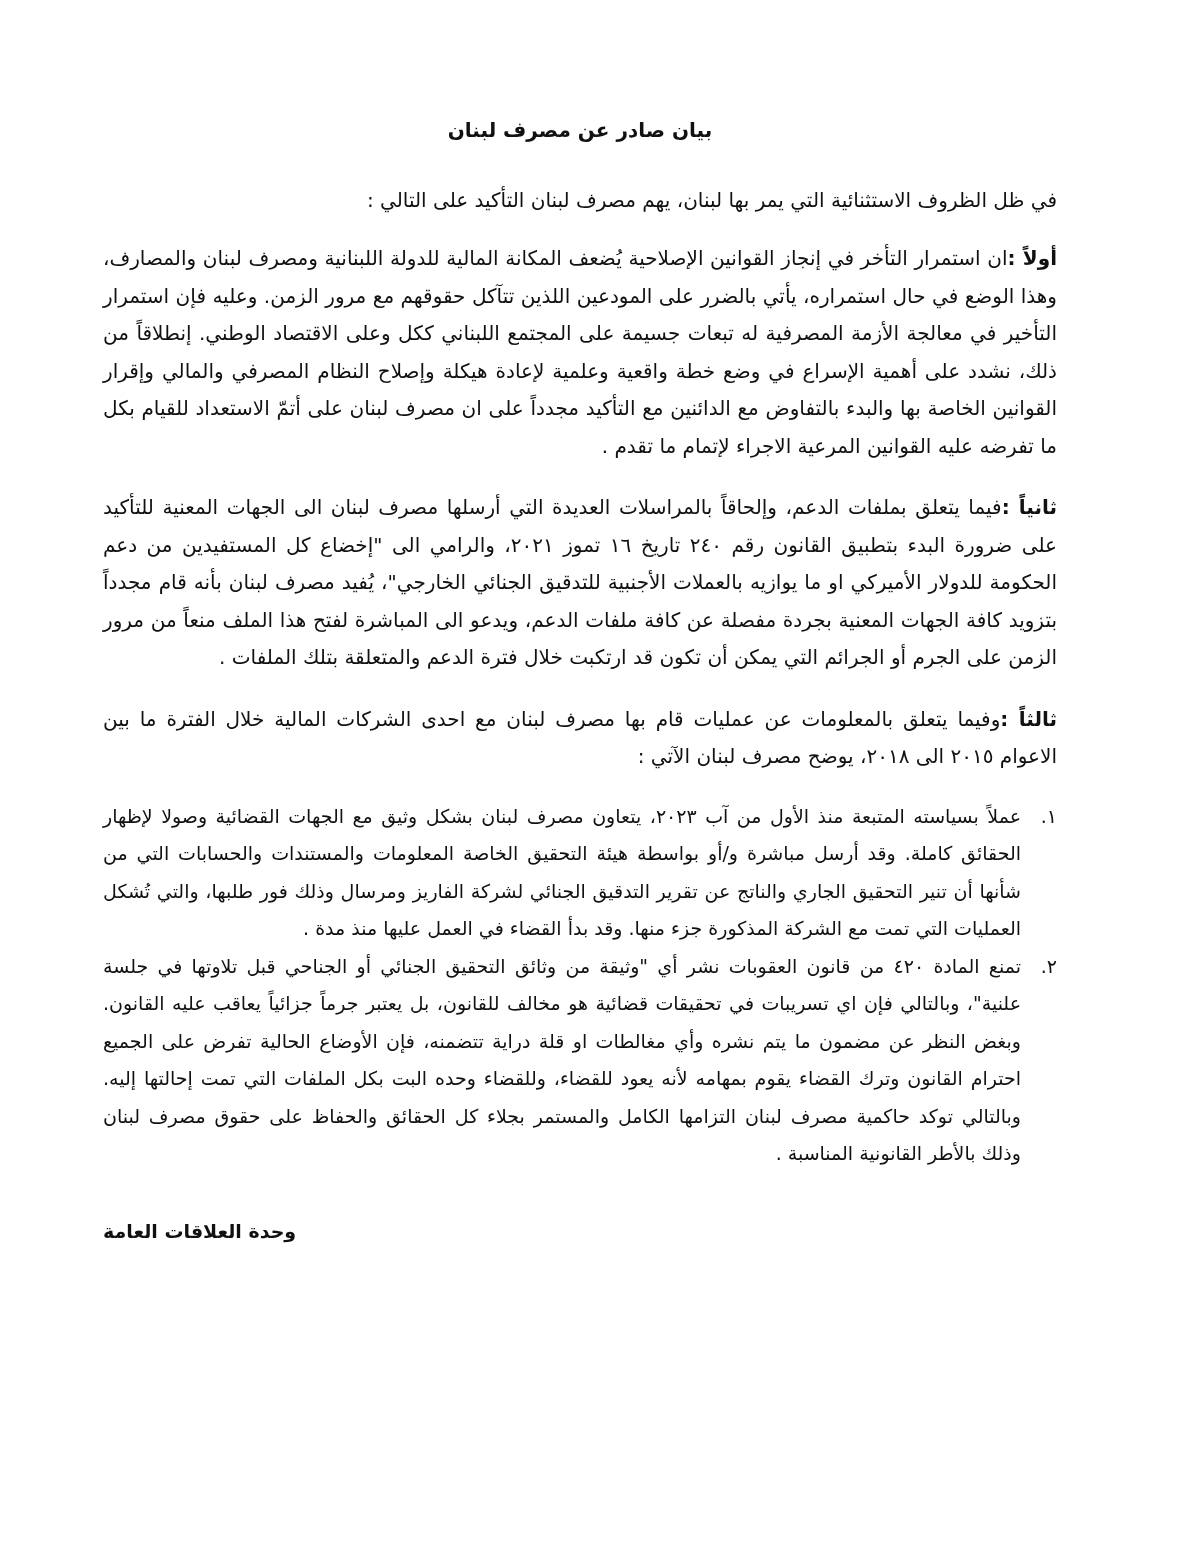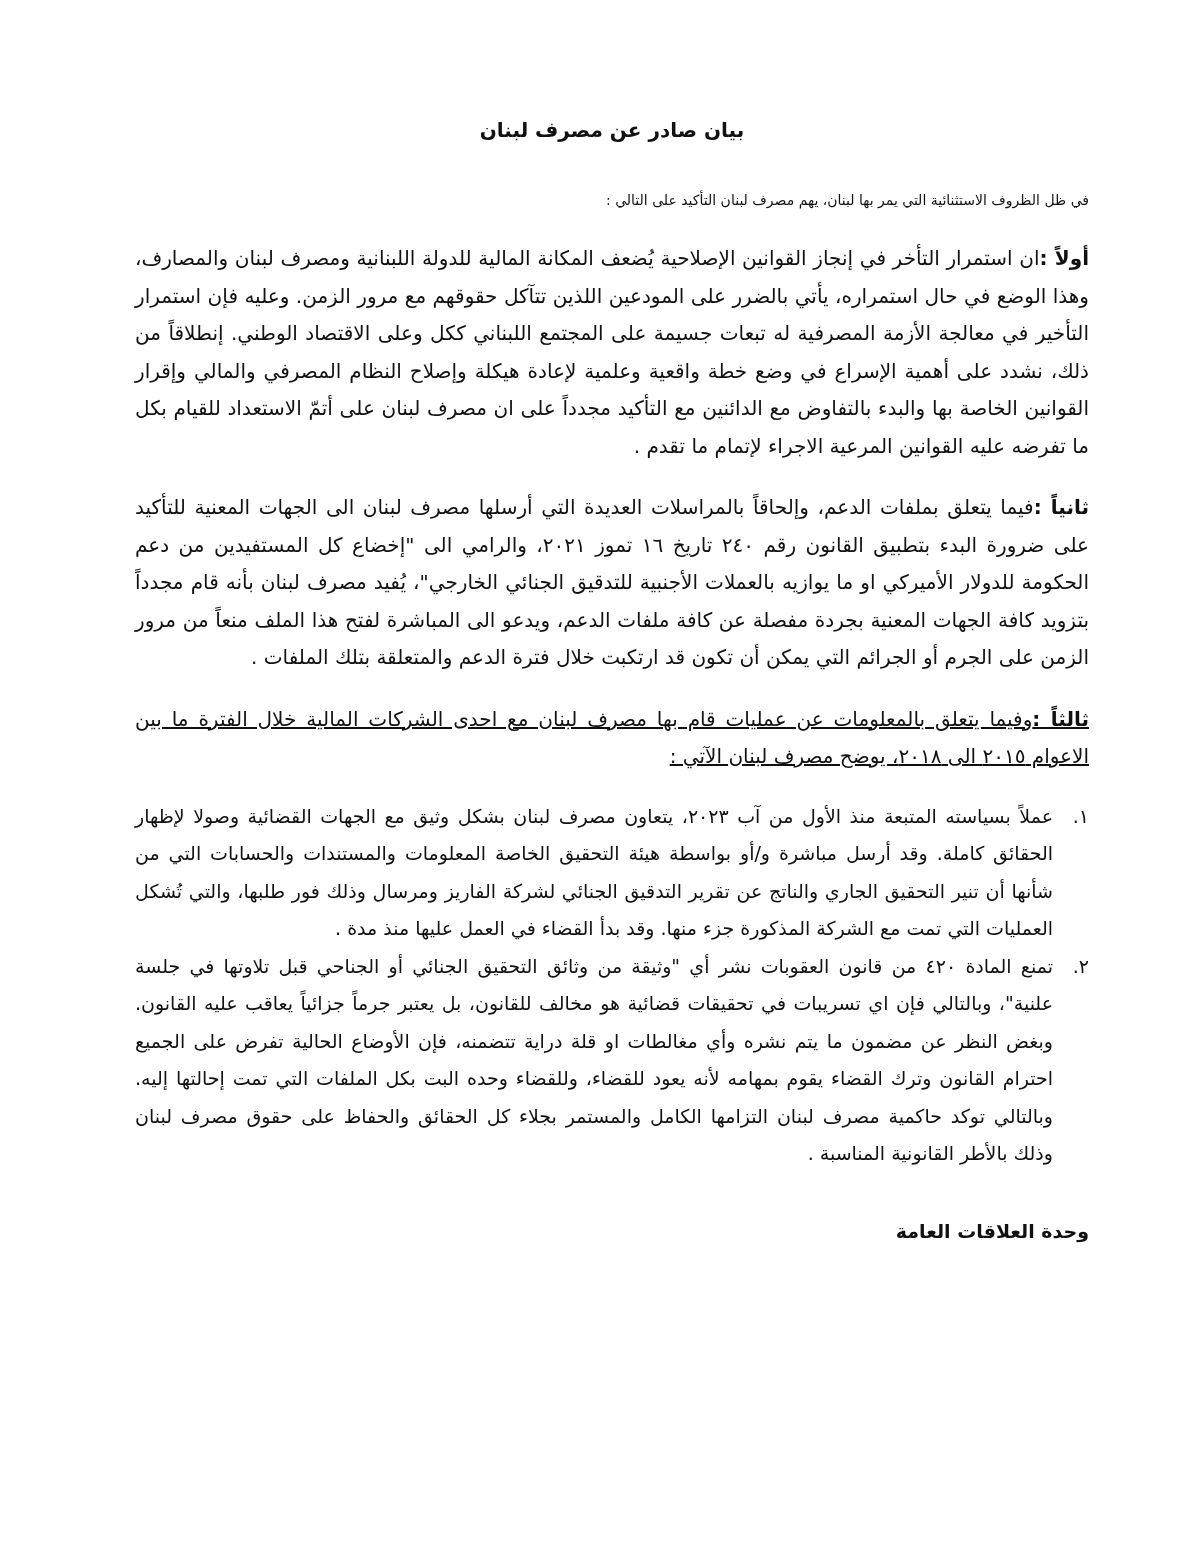--- a/index.html
+++ b/index.html
@@ -1,60 +1,60 @@
 <!DOCTYPE html>
 <html lang="ar" dir="rtl"><head>
 <meta charset="utf-8">
 <style>
   html, body { margin: 0; padding: 0; background: #ffffff; }
   body {
     width: 1192px; height: 1557px; position: relative; overflow: hidden;
     font-family: "DejaVu Sans", "Liberation Sans", sans-serif;
     color: #111111;
   }
-  .page { position: absolute; left: 135px; top: 112px; width: 954px; }
+  .page { position: absolute; left: 103px; top: 112px; width: 954px; }
   .title {
     text-align: center; font-weight: bold; font-size: 20px;
     margin: 0 0 34px 0; line-height: 36px;
   }
-  .intro { font-size: 14px; line-height: 36px; margin: 0 0 22px 0; text-align: right; }
+  .intro { font-size: 20px; line-height: 36px; margin: 0 0 22px 0; text-align: right; }
   .para {
     font-size: 20px; line-height: 37.5px; text-align: justify; text-align-last: right;
     margin: 0 0 24px 0;
   }
   .para .lead { font-weight: bold; }
   .para .body-text { }
   .list { margin: 0 0 0 0; padding: 0; list-style: none; }
   .list li {
     position: relative; font-size: 19px; line-height: 37.5px;
     text-align: justify; text-align-last: right;
     padding-right: 36px; margin: 0;
   }
   .list li .num { position: absolute; right: 0; top: 0; }
   .list-wrap { margin-top: 22px; margin-bottom: 40px; }
   .signature { font-weight: bold; font-size: 19px; line-height: 36px; text-align: left; direction: rtl; }
-  .sig-row { display: flex; }
+  .sig-row { display: flex; justify-content: flex-end; }
 </style>
 </head>
 <body>
 
 <div class="page">
   <h1 class="title">بيان صادر عن مصرف لبنان</h1>
 
   <p class="intro">في ظل الظروف الاستثنائية التي يمر بها لبنان، يهم مصرف لبنان التأكيد على التالي :</p>
 
   <p class="para">
     <span class="lead">أولاً :</span><span class="body-text">ان استمرار التأخر في إنجاز القوانين الإصلاحية يُضعف المكانة المالية للدولة اللبنانية ومصرف لبنان والمصارف، وهذا الوضع في حال استمراره، يأتي بالضرر على المودعين اللذين تتآكل حقوقهم مع مرور الزمن. وعليه فإن استمرار التأخير في معالجة الأزمة المصرفية له تبعات جسيمة على المجتمع اللبناني ككل وعلى الاقتصاد الوطني. إنطلاقاً من ذلك، نشدد على أهمية الإسراع في وضع خطة واقعية وعلمية لإعادة هيكلة وإصلاح النظام المصرفي والمالي وإقرار القوانين الخاصة بها والبدء بالتفاوض مع الدائنين مع التأكيد مجدداً على ان مصرف لبنان على أتمّ الاستعداد للقيام بكل ما تفرضه عليه القوانين المرعية الاجراء لإتمام ما تقدم .</span>
   </p>
 
   <p class="para">
     <span class="lead">ثانياً :</span><span class="body-text">فيما يتعلق بملفات الدعم، وإلحاقاً بالمراسلات العديدة التي أرسلها مصرف لبنان الى الجهات المعنية للتأكيد على ضرورة البدء بتطبيق القانون رقم ٢٤٠ تاريخ ١٦ تموز ٢٠٢١، والرامي الى "إخضاع كل المستفيدين من دعم الحكومة للدولار الأميركي او ما يوازيه بالعملات الأجنبية للتدقيق الجنائي الخارجي"، يُفيد مصرف لبنان بأنه قام مجدداً بتزويد كافة الجهات المعنية بجردة مفصلة عن كافة ملفات الدعم، ويدعو الى المباشرة لفتح هذا الملف منعاً من مرور الزمن على الجرم أو الجرائم التي يمكن أن تكون قد ارتكبت خلال فترة الدعم والمتعلقة بتلك الملفات .</span>
   </p>
 
-  <p class="para" style="margin-bottom:0;text-decoration:underline;">
+  <p class="para" style="margin-bottom:0;">
     <span class="lead">ثالثاً :</span><span class="body-text">وفيما يتعلق بالمعلومات عن عمليات قام بها مصرف لبنان مع احدى الشركات المالية خلال الفترة ما بين الاعوام ٢٠١٥ الى ٢٠١٨، يوضح مصرف لبنان الآتي :</span>
   </p>
 
   <div class="list-wrap">
     <ol class="list">
       <li>
         <span class="num">١.</span>
         <span>عملاً بسياسته المتبعة منذ الأول من آب ٢٠٢٣، يتعاون مصرف لبنان بشكل وثيق مع الجهات القضائية وصولا لإظهار الحقائق كاملة. وقد أرسل مباشرة و/أو بواسطة هيئة التحقيق الخاصة المعلومات والمستندات والحسابات التي من شأنها أن تنير التحقيق الجاري والناتج عن تقرير التدقيق الجنائي لشركة الفاريز ومرسال وذلك فور طلبها، والتي تُشكل العمليات التي تمت مع الشركة المذكورة جزء منها. وقد بدأ القضاء في العمل عليها منذ مدة .</span>
       </li>
       <li>

